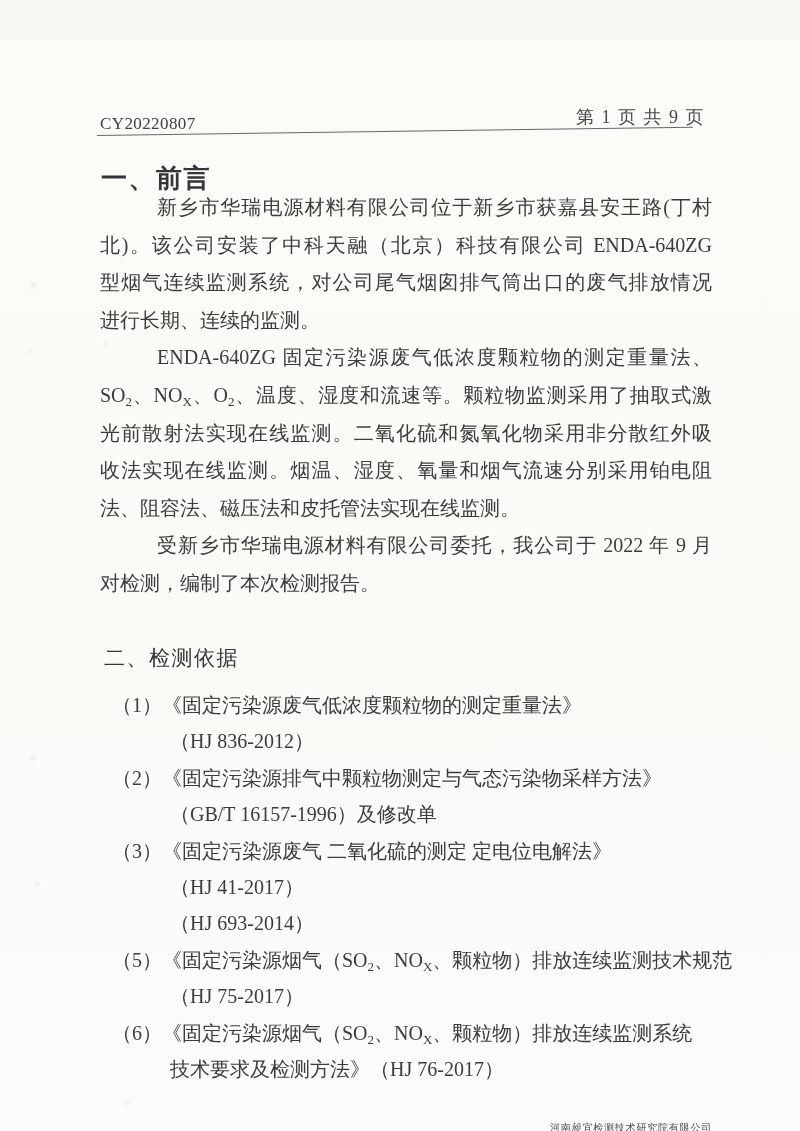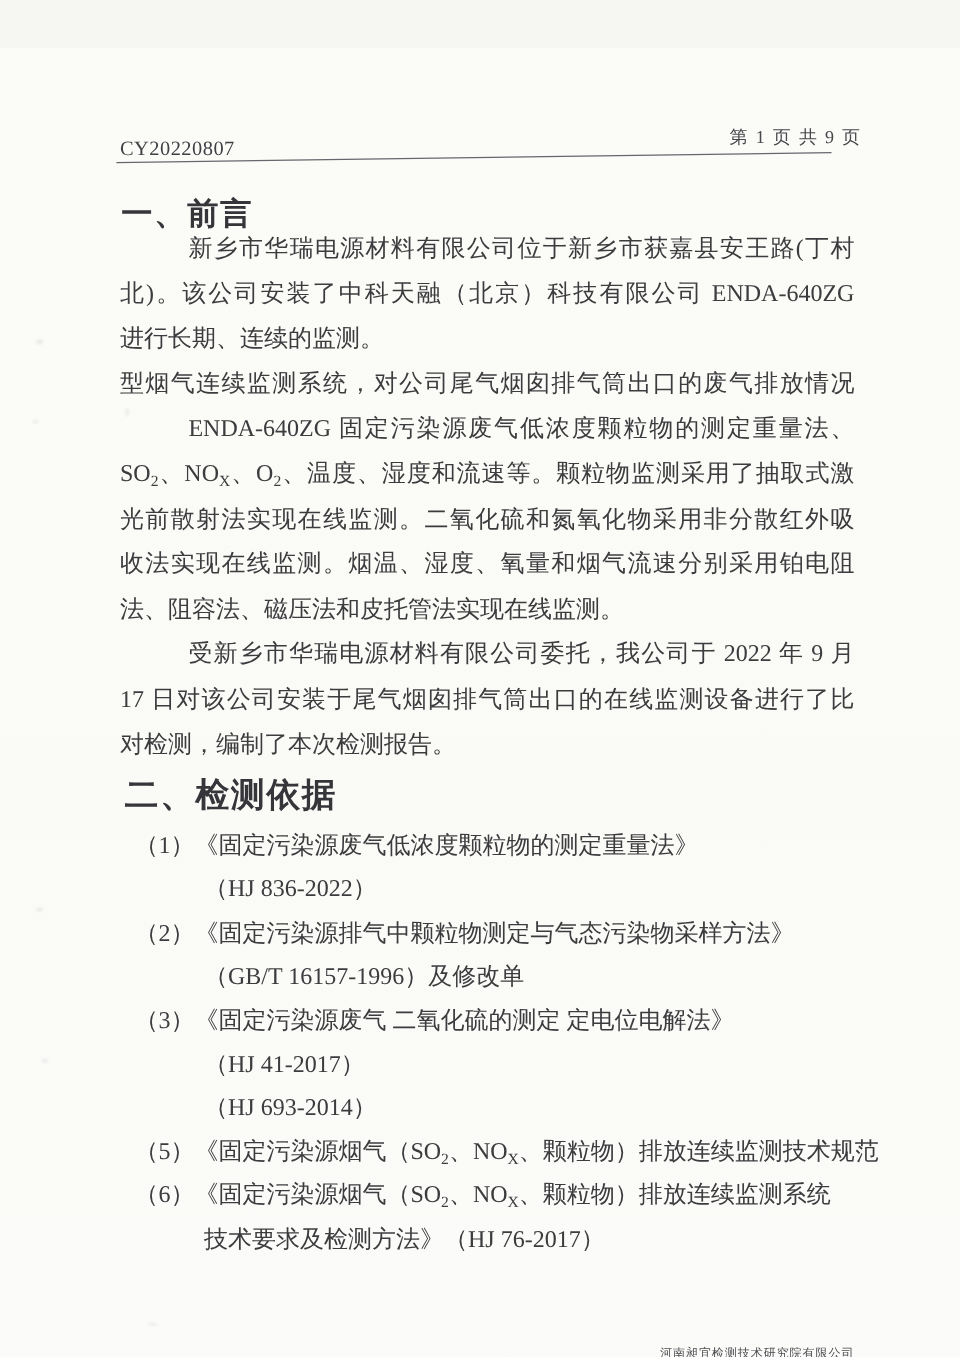--- a/index.html
+++ b/index.html
@@ -5,24 +5,24 @@
   html,body { margin:0; padding:0; }
   body { width:800px; height:1131px; background:#f6f6f3; }
   .page {
     position:relative; width:800px; height:1131px; overflow:hidden;
     background:linear-gradient(180deg,#fbfbf8 0%,#fafaf7 55%,#fbfbf9 100%);
     font-family:"Liberation Serif","DejaVu Serif",serif;
     color:#3c3c3f;
     margin-top:40px;
   }
   .doc-no { position:absolute; left:100px; top:74px; font-size:17px; letter-spacing:.4px; color:#404045; }
-  .page-info { position:absolute; left:608px; top:65px; font-size:15px; letter-spacing:1.5px; color:#47474c;font-family:Liberation Serif, serif; }
+  .page-info { position:absolute; left:576px; top:65px; font-size:18px; letter-spacing:1.5px; color:#47474c;font-family:Liberation Serif, serif; }
   .hrule { position:absolute; left:97px; top:95px; width:596px; height:1.3px; background:#66666d; transform:rotate(-0.8deg); transform-origin:0 50%; }
   .h1 { position:absolute; left:101px; top:121px; font-size:26px; font-weight:bold; letter-spacing:1.5px; color:#35353a; }
-  .h2 { position:absolute; left:104px; top:604px; font-size:28px; font-weight:bold; letter-spacing:1.5px; color:#35353a; }
+  .h2 { position:absolute; left:104px; top:604px; font-size:21px; font-weight:normal; letter-spacing:1.5px; color:#35353a; }
   .body1 { position:absolute; left:100px; top:149px; width:612px; font-size:20px; line-height:37.6px; }
   .ln { white-space:nowrap; }
   .body1 .ln { white-space:normal; height:37.6px; overflow:visible; }
   .ind { text-indent:57px; }
   .just { text-align:justify; text-align-last:justify; }
   .list { position:absolute; left:100px; top:647px; width:700px; font-size:20px; line-height:36.4px; }
   .list .ln { height:36.4px; }
   .li-head { padding-left:12px; }
   .li-ref { padding-left:70px; }
   .sub { font-size:13px; vertical-align:-4px; }
@@ -43,57 +43,57 @@
 
   <span class="doc-no">CY20220807</span>
   <span class="page-info">第 1 页 共 9 页</span>
   <div class="hrule"></div>
 
   <div class="h1">一、前言</div>
 
   <div class="body1">
     <div class="ln ind just">新乡市华瑞电源材料有限公司位于新乡市获嘉县安王路(丁村</div>
     <div class="ln just">北)。该公司安装了中科天融（北京）科技有限公司 ENDA-640ZG</div>
+    <div class="ln just">型烟气连续监测系统，对公司尾气烟囱排气筒出口的废气排放情况</div>
     <div class="ln">进行长期、连续的监测。</div>
-    <div class="ln just">型烟气连续监测系统，对公司尾气烟囱排气筒出口的废气排放情况</div>
 
     <div class="ln ind just">ENDA-640ZG 固定污染源废气低浓度颗粒物的测定重量法、</div>
     <div class="ln just"><span>SO</span><span class="sub">2</span><span>、NO</span><span class="sub">X</span><span>、O</span><span class="sub">2</span><span>、温度、湿度和流速等。颗粒物监测采用了抽取式激</span></div>
     <div class="ln just">光前散射法实现在线监测。二氧化硫和氮氧化物采用非分散红外吸</div>
     <div class="ln just">收法实现在线监测。烟温、湿度、氧量和烟气流速分别采用铂电阻</div>
     <div class="ln">法、阻容法、磁压法和皮托管法实现在线监测。</div>
 
     <div class="ln ind just">受新乡市华瑞电源材料有限公司委托，我公司于 2022 年 9 月</div>
-    <div class="ln just">17 日对该公司安装于尾气烟囱排气筒出口的在线监测设备进行了比</div>
     <div class="ln">对检测，编制了本次检测报告。</div>
   </div>
 
   <div class="h2">二、检测依据</div>
 
   <div class="list">
     <div class="ln li-head">
       <span>（1）</span><span>《固定污染源废气低浓度颗粒物的测定重量法》</span>
     </div>
-    <div class="ln li-ref">（HJ 836-2022）</div>
+    <div class="ln li-ref">（HJ 836-2012）</div>
 
     <div class="ln li-head">
       <span>（2）</span><span>《固定污染源排气中颗粒物测定与气态污染物采样方法》</span>
     </div>
     <div class="ln li-ref">（GB/T 16157-1996）及修改单</div>
 
     <div class="ln li-head">
       <span>（3）</span><span>《固定污染源废气 二氧化硫的测定 定电位电解法》</span>
     </div>
     <div class="ln li-ref">（HJ 41-2017）</div>
 
     <div class="ln li-ref">（HJ 693-2014）</div>
 
     <div class="ln li-head">
       <span>（5）</span><span><span>《固定污染源烟气（SO</span><span class="sub">2</span><span>、NO</span><span class="sub">X</span><span>、颗粒物）排放连续监测技术规范</span></span>
     </div>
+    <div class="ln li-ref">（HJ 75-2017）</div>
 
     <div class="ln li-head">
       <span>（6）</span><span><span>《固定污染源烟气（SO</span><span class="sub">2</span><span>、NO</span><span class="sub">X</span><span>、颗粒物）排放连续监测系统</span></span>
     </div>
     <div class="ln li-ref">技术要求及检测方法》（HJ 76-2017）</div>
   </div>
 
   <div class="footer">河南昶宜检测技术研究院有限公司</div>
 
   <div class="scan-line"></div>

